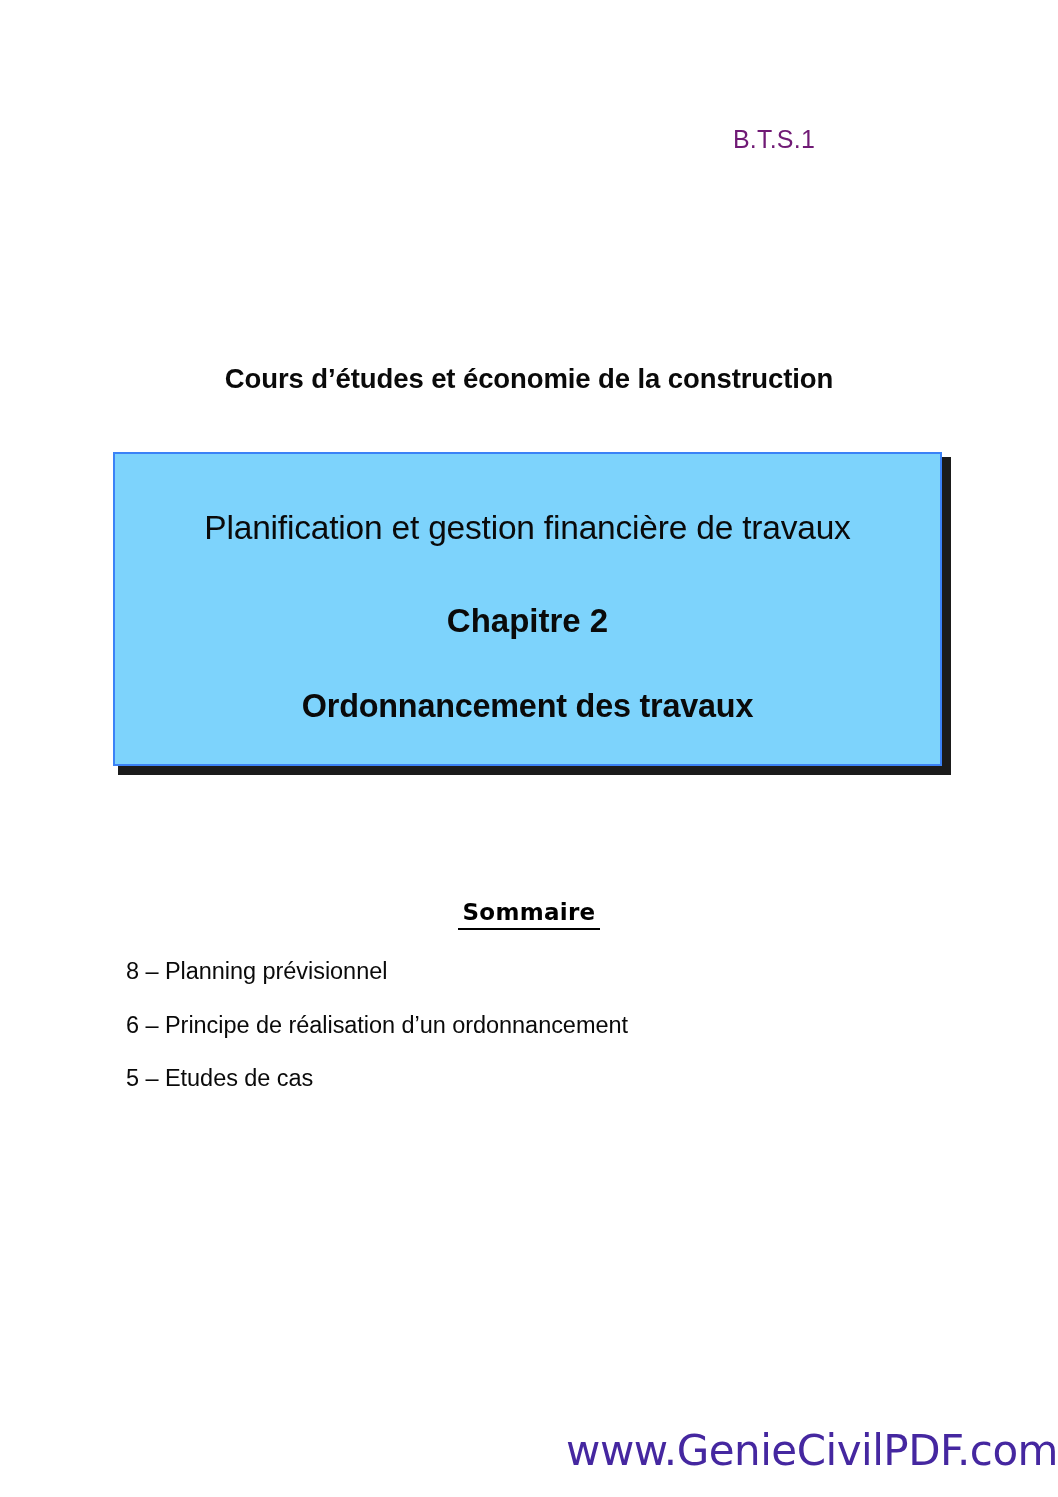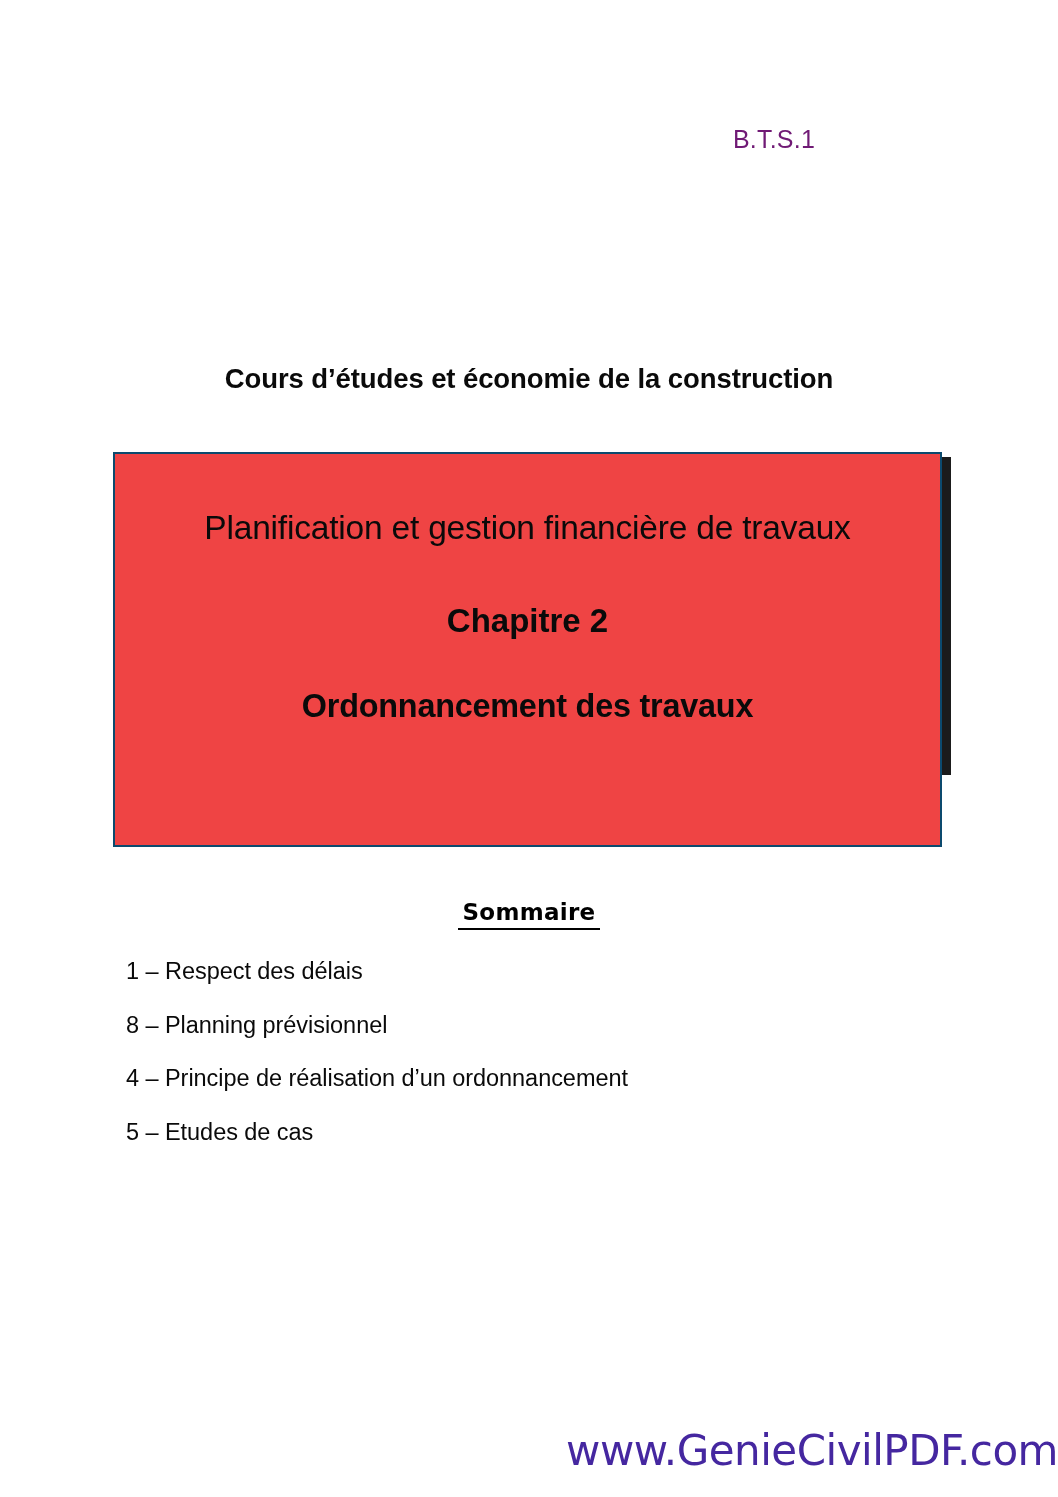--- a/index.html
+++ b/index.html
@@ -69,23 +69,23 @@
     top: 5px;
     width: 833px;
     height: 318px;
     background: #1b1b1b;
   }
   .title-box {
     position: absolute;
     left: 0;
     top: 0;
     width: 829px;
-    height: 395px;
-    border: 2px solid #0c4a6e;
-    background: #ef4444;
+    height: 314px;
+    border: 2px solid #3b82f6;
+    background: #7dd3fc;
     box-sizing: border-box;
   }
   .box-line {
     position: absolute;
     left: 0;
     width: 100%;
     text-align: center;
     color: #0a0a0a;
   }
   .box-line-1 {
@@ -181,21 +181,20 @@
       <div class="box-line box-line-2">Chapitre 2</div>
       <div class="box-line box-line-3">Ordonnancement des travaux</div>
     </div>
   </div>
 
   <div class="sommaire-heading">
     <span class="txt">Sommaire</span>
   </div>
 
   <div class="toc">
-    <div class="toc-item">1 – Respect des délais</div>
     <div class="toc-item">8 – Planning prévisionnel</div>
-    <div class="toc-item">4 – Principe de réalisation d’un ordonnancement</div>
+    <div class="toc-item">6 – Principe de réalisation d’un ordonnancement</div>
     <div class="toc-item">5 – Etudes de cas</div>
   </div>
 
   <div class="footer-url" style="color: rgb(69, 39, 160);">www.GenieCivilPDF.com</div>
 
 </div>
 
 </body></html>

